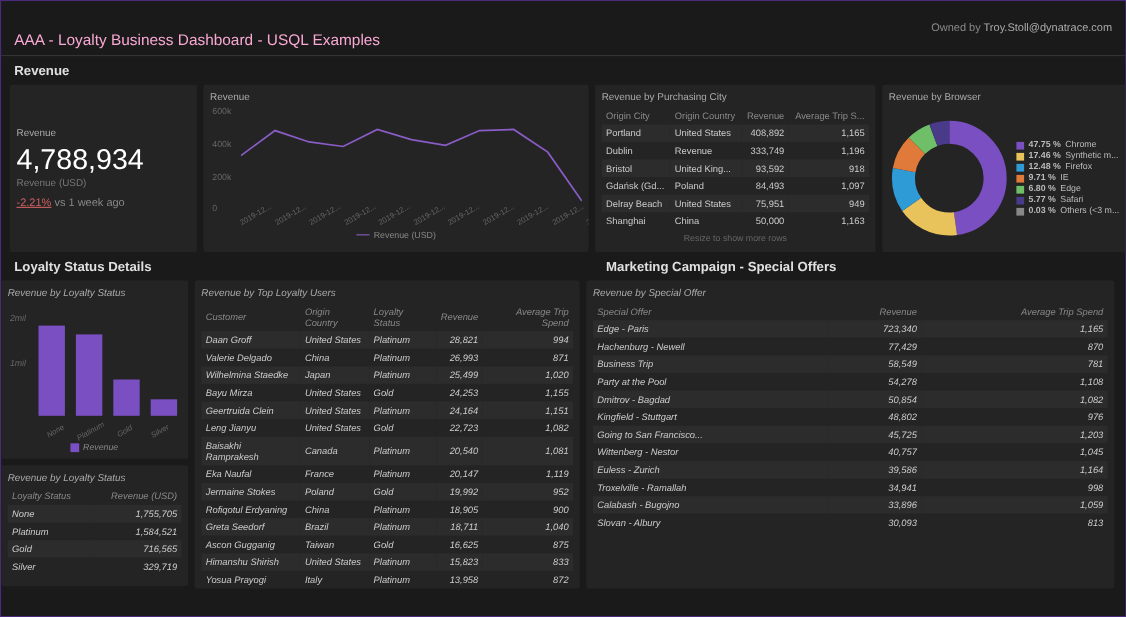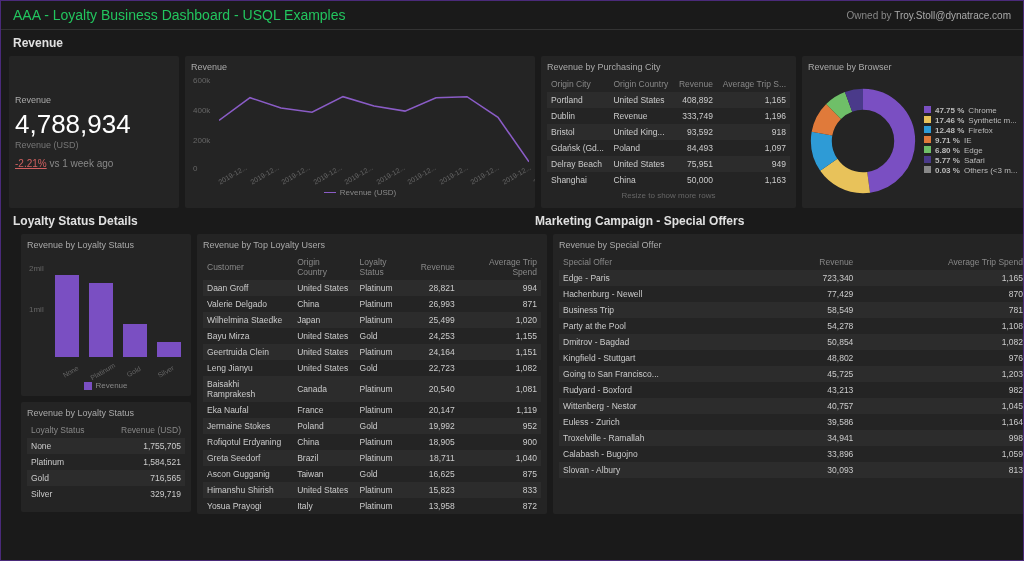--- a/index.html
+++ b/index.html
@@ -13,21 +13,21 @@
     overflow: hidden;
     border: 1px solid #4a2a7a;
   }
   .header {
     display: flex;
     justify-content: space-between;
     align-items: center;
     padding: 6px 12px;
     border-bottom: 1px solid #333;
   }
-  .title { font-size: 14px; color: #22c55e; }
+  .title { font-size: 14px; color: #f9a8d4; margin-top: 21px; }
   .owner { font-size: 10px; color: #888; }
   .section-title { font-size: 12px; font-weight: 600; color: #e0e0e0; padding: 6px 4px; }
   .grid {
     display: grid;
     grid-template-columns: 170px 350px 255px 225px;
     gap: 6px;
     padding: 0 8px;
   }
   .card {
     background: #242424;
@@ -52,37 +52,38 @@
   .chart-legend::before { content:""; display:inline-block; width:12px; height:1px; background:#8a5cc6; vertical-align:middle; margin-right:4px; }
   table { width:100%; border-collapse: collapse; font-size: 8.5px; }
   th { text-align:left; color:#888; font-weight:400; padding:3px 4px; }
   td { padding:3px 4px; color:#ccc; }
   tbody tr:nth-child(odd) { background: #2c2c2c; }
   .num { text-align:right; }
   .resize-hint { text-align:center; font-size:8px; color:#666; margin-top:3px; }
   .donut-wrap { display:flex; align-items:center; gap:6px; height:130px; }
   .donut { width:110px; height:110px; }
   .legend { font-size:8px; color:#bbb; }
-  .legend-row { display:flex; align-items:flex-start; gap:4px; margin-bottom:1px; white-space:nowrap; }
+  .legend-row { display:flex; align-items:flex-end; gap:4px; margin-bottom:1px; white-space:nowrap; }
   .swatch { width:7px; height:7px; display:inline-block; }
   .lower {
     display: grid;
     grid-template-columns: 170px 350px 480px;
     gap: 6px;
-    padding: 0 20px 8px;
+    padding: 0 0 8px;
+    font-style: italic;
   }
   .leftcol { display:flex; flex-direction:column; gap:6px; }
   .barchart { height:125px; position:relative; }
   .bar-ylabels { position:absolute; left:2px; top:10px; font-size:8px; color:#666; }
   .bars { position:absolute; left:28px; bottom:22px; top:10px; right:4px; display:flex; align-items:flex-end; gap:10px; }
   .bar { flex:1; background:#7a4fc2; }
   .bar-xlabels { position:absolute; bottom:4px; left:28px; right:4px; display:flex; font-size:7px; color:#666; }
   .bar-xlabels span { flex:1; text-align:center; transform:rotate(-30deg); transform-origin:center; white-space:nowrap;}
   .small-table { height:110px; }
-  .section-row { display:grid; grid-template-columns: 520px 480px; gap:2px; padding:0 8px; }
+  .section-row { display:grid; grid-template-columns: 520px 480px; gap:18px; padding:0 8px; }
   .scroll { max-height: 280px; overflow:hidden; }
 </style>
 </head>
 <body>
 
 <div class="header">
   <div class="title">AAA - Loyalty Business Dashboard - USQL Examples</div>
   <div class="owner">
     <span>Owned by </span><span style="color:#aaa;">Troy.Stoll@dynatrace.com</span>
   </div>
@@ -454,25 +455,20 @@
             <td>Kingfield - Stuttgart</td>
             <td class="num">48,802</td>
             <td class="num">976</td>
           </tr>
           <tr>
             <td>Going to San Francisco...</td>
             <td class="num">45,725</td>
             <td class="num">1,203</td>
           </tr>
           <tr>
-            <td>Rudyard - Boxford</td>
-            <td class="num">43,213</td>
-            <td class="num">982</td>
-          </tr>
-          <tr>
             <td>Wittenberg - Nestor</td>
             <td class="num">40,757</td>
             <td class="num">1,045</td>
           </tr>
           <tr>
             <td>Euless - Zurich</td>
             <td class="num">39,586</td>
             <td class="num">1,164</td>
           </tr>
           <tr>

